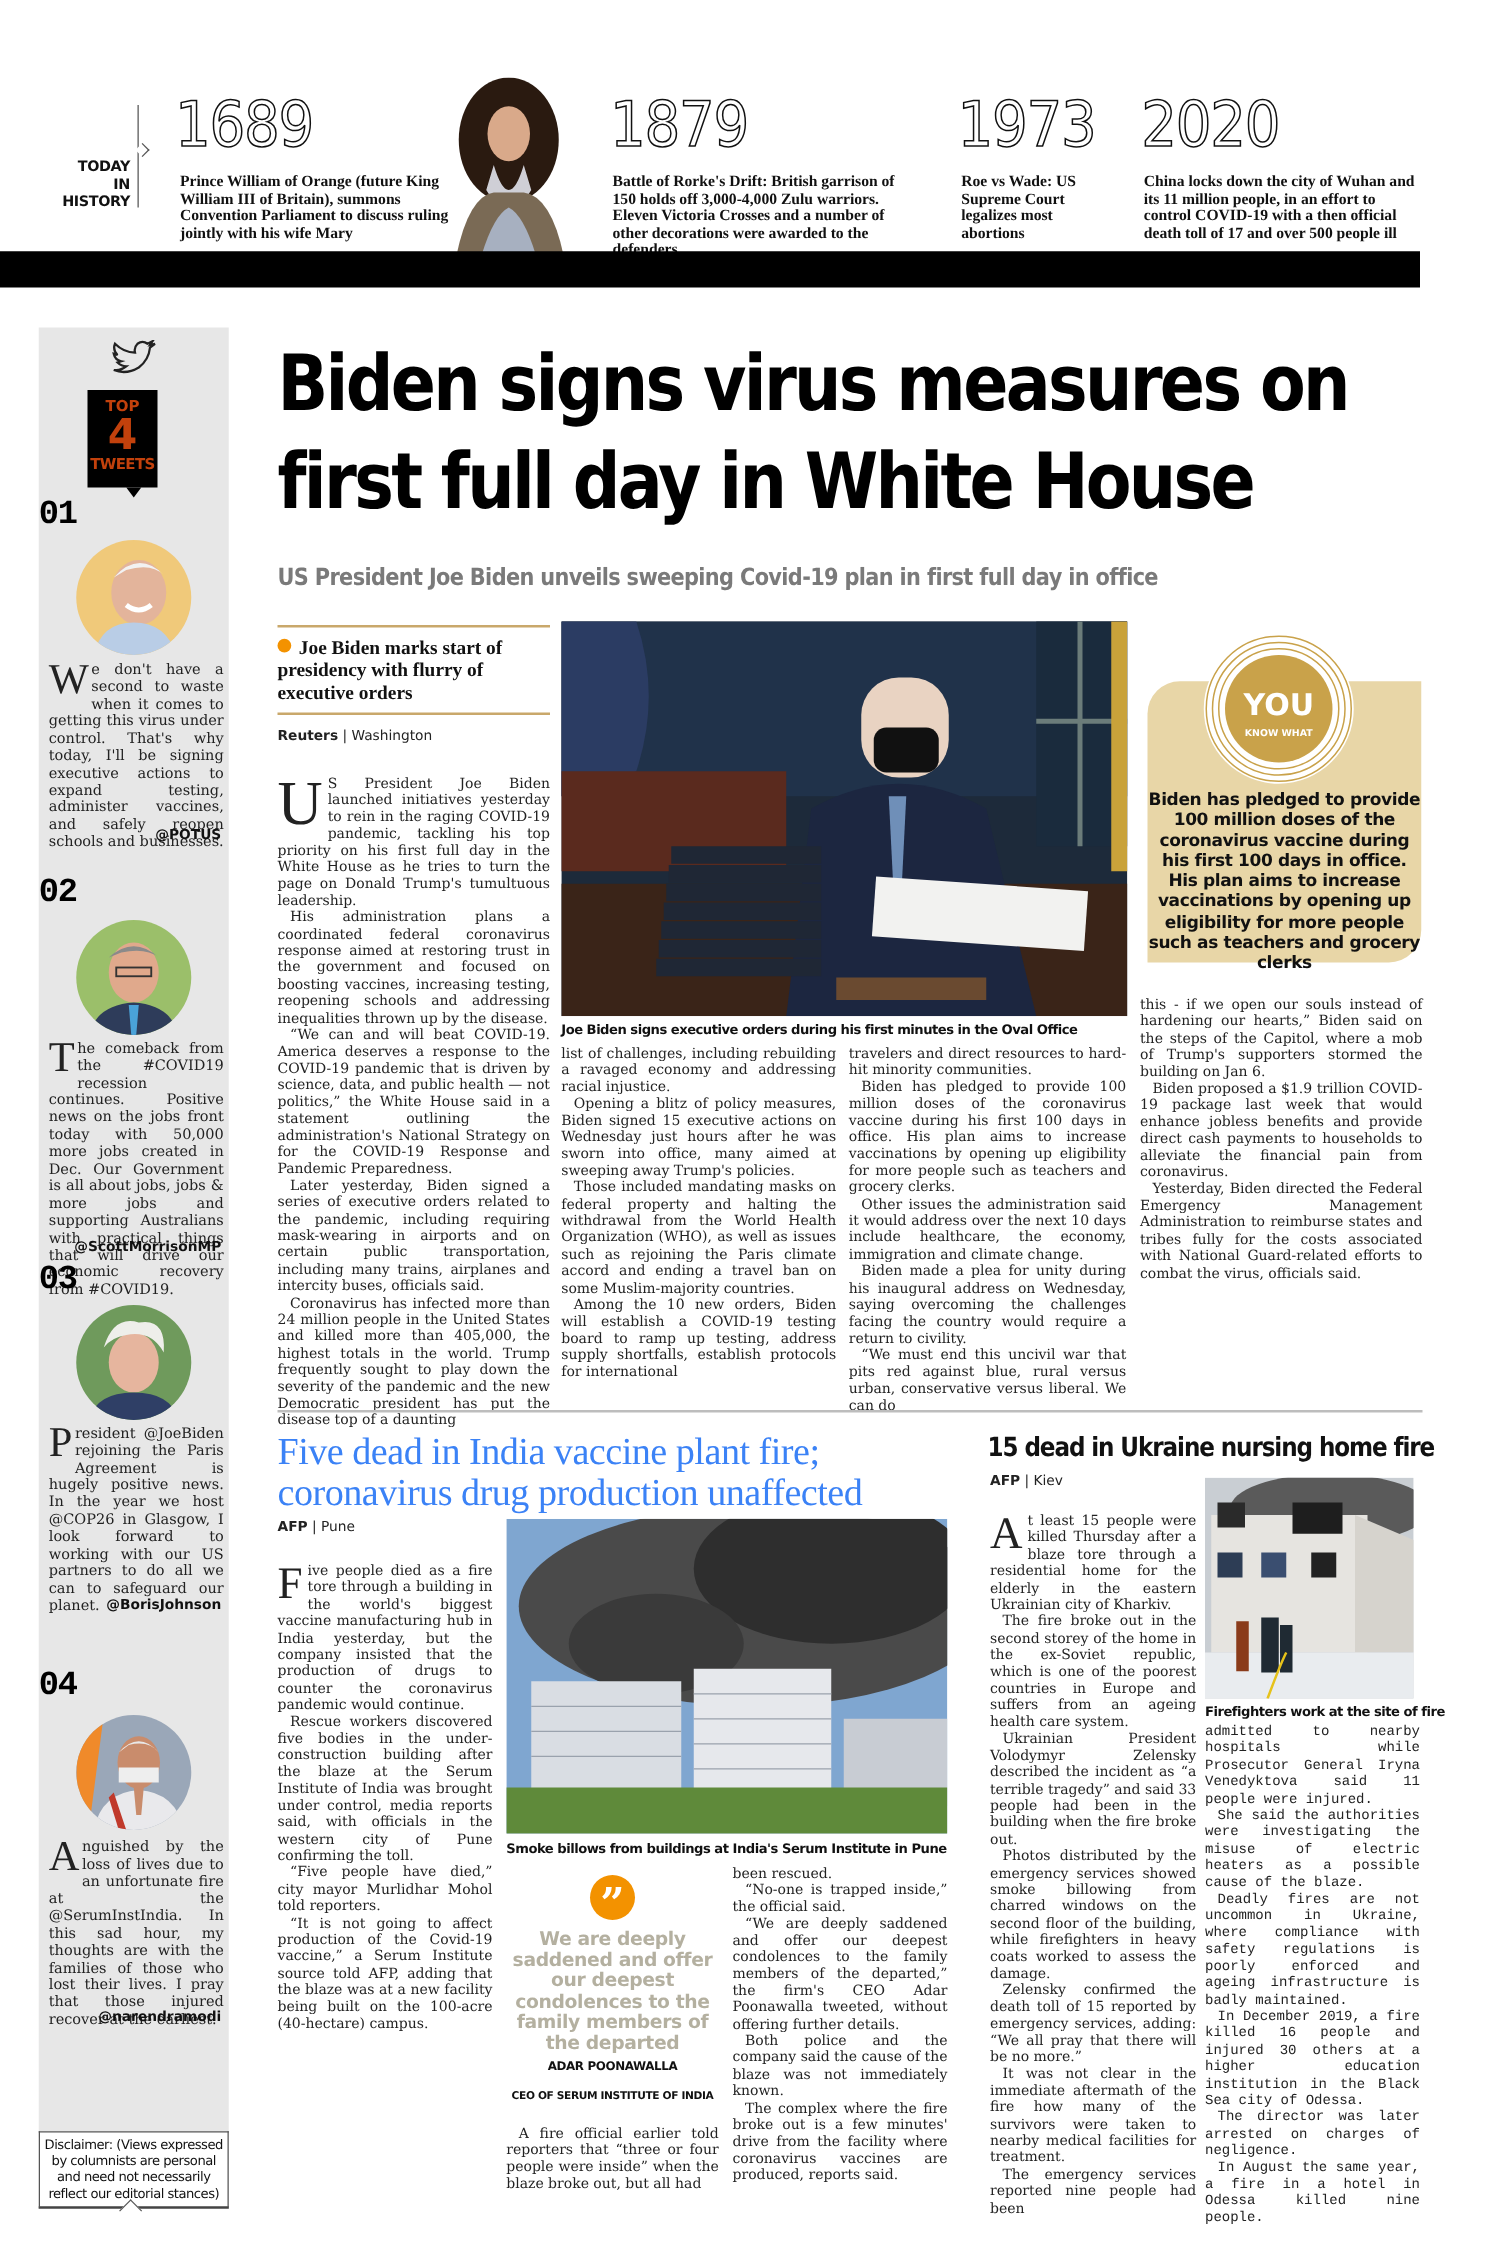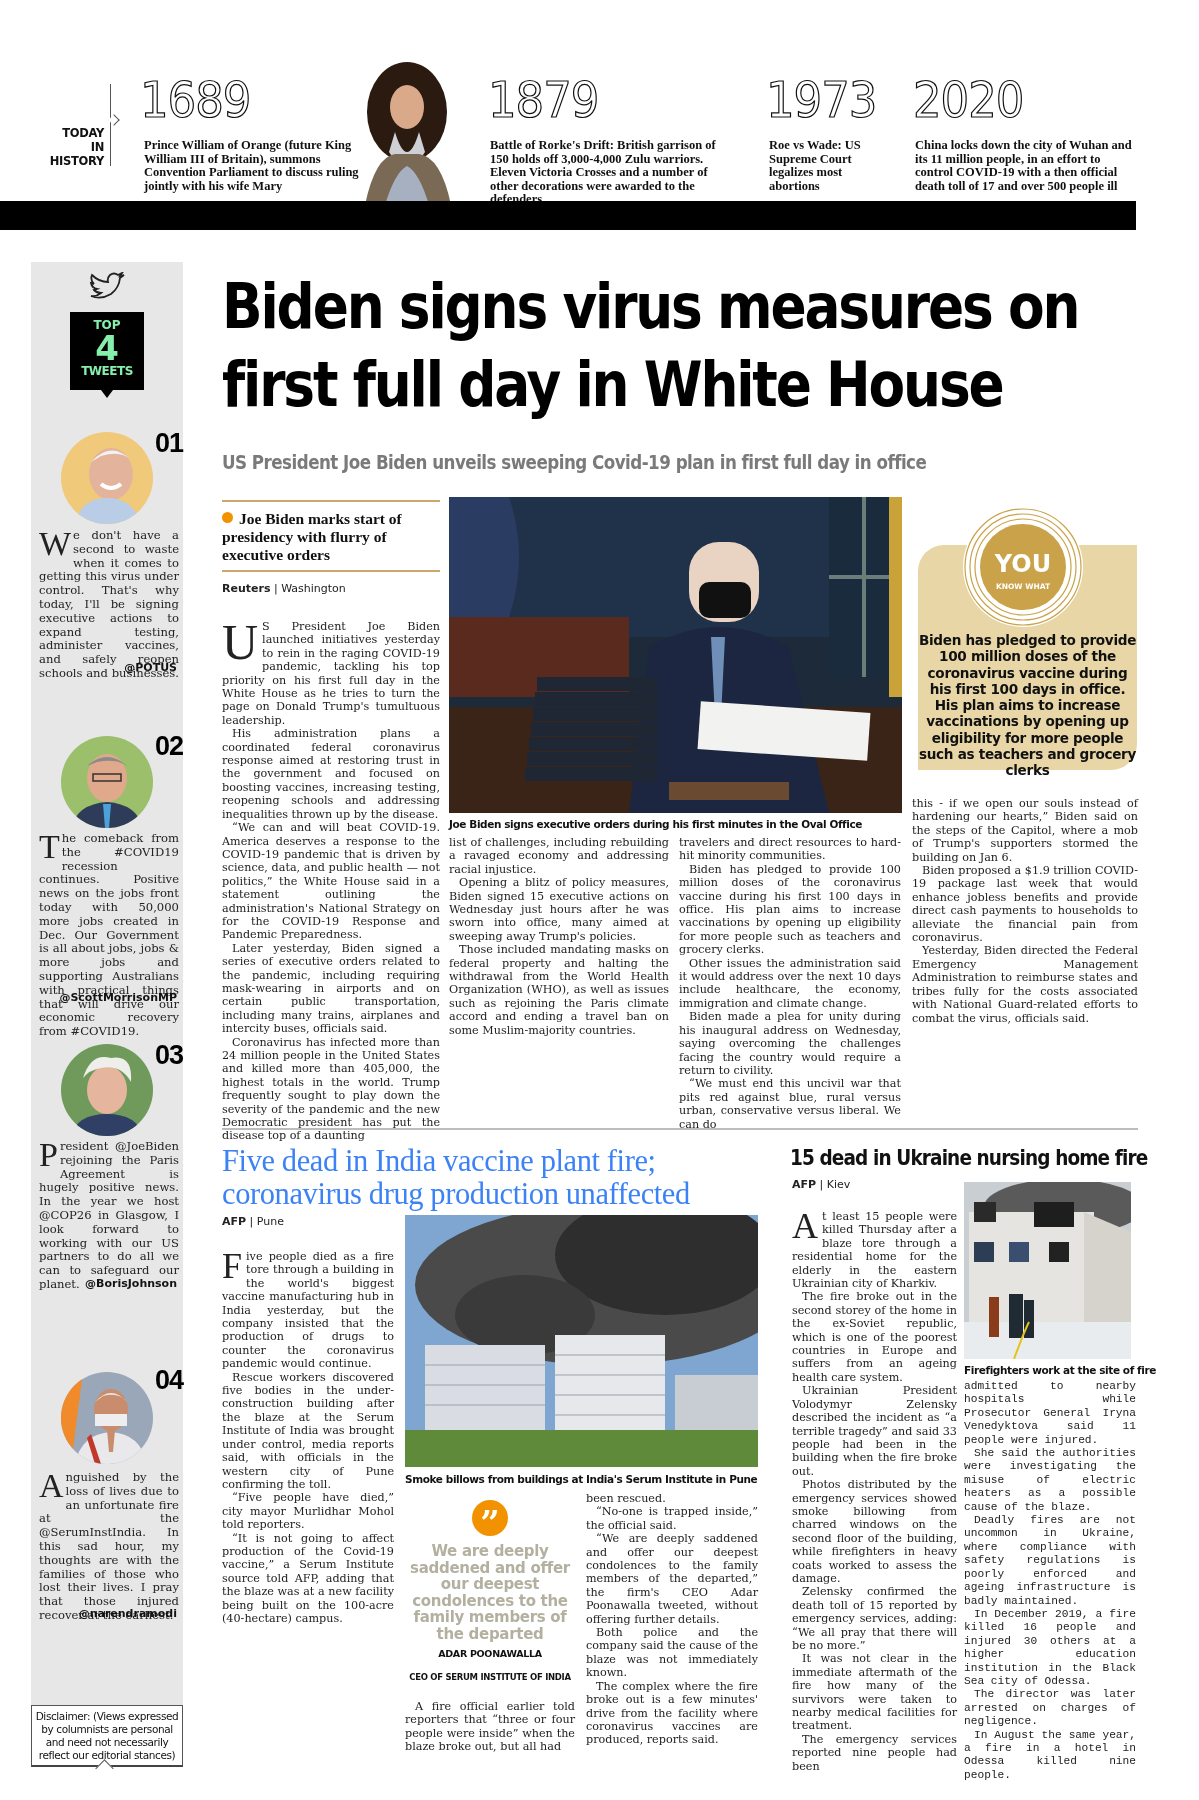--- a/index.html
+++ b/index.html
@@ -11,26 +11,26 @@
   #tih-bracket { left:110px; top:84px; width:10px; height:82px; border-left:1.5px solid #555; }
   #tih-bracket:after { content:""; position:absolute; left:-1px; top:32px; width:7px; height:7px; border-right:1.5px solid #555; border-top:1.5px solid #555; transform:rotate(45deg); background:#fff; }
   .tih-year { font-family:"DejaVu Sans",sans-serif; font-weight:200; font-size:50px; line-height:50px; color:#111; letter-spacing:-1px; -webkit-text-stroke:0; font-stretch:condensed; }
   .tih-year { font-weight:normal; color:#fff; -webkit-text-stroke:1.2px #111; }
   .tih-text { font-family:"Liberation Serif",serif; font-weight:bold; font-size:12.5px; line-height:13.5px; color:#111; }
   #tih-portrait { left:355px; top:62px; width:105px; height:143px; }
   #tih-bar { left:0; top:201px; width:1136px; height:29px; background:#000; }
 
   
   #sidebar { left:31px; top:262px; width:152px; height:1448px; background:#e7e7e7; }
-  .tw-num { width:152px; text-align:right; font-family:Liberation Sans, sans-serif; font-weight:bold; font-size:27px; line-height:30px; color:#000; letter-spacing:-1px;margin-top:31px; }
+  .tw-num { width:152px; text-align:left; font-family:Liberation Mono, monospace; font-weight:bold; font-size:27px; line-height:30px; color:#000; letter-spacing:-1px; }
   .tw-avatar { width:92px; height:92px; border-radius:50%; left:30px; overflow:hidden; }
   .tw-text { left:8px; width:140px; font-family:"DejaVu Serif",serif; font-size:11.6px; line-height:13.8px; text-align:justify; color:#222; }
   .tw-text .drop { float:left; font-size:34px; line-height:28px; margin:1px 2px 0 0; font-family:"Liberation Serif",serif; }
   .tw-handle { right:6px; font-family:"DejaVu Sans",sans-serif; font-weight:bold; font-size:11px; color:#111; text-align:right; }
-  #top4 { left:39px; top:50px; width:74px; height:78px; background:#000; color:#86efac; text-align:center; font-family:"DejaVu Sans",sans-serif; font-weight:bold; }
+  #top4 { left:39px; top:50px; width:56px; height:78px; background:#000; color:#c2410c; text-align:center; font-family:"DejaVu Sans",sans-serif; font-weight:bold; }
   #top4:after { content:""; position:absolute; left:31px; bottom:-8px; border-left:6px solid transparent; border-right:6px solid transparent; border-top:8px solid #000; }
   #disclaimer { left:31px; top:1705px; width:152px; height:62px; border:1px solid #555; border-bottom:2px solid #444; background:#fff; text-align:center; font-family:"DejaVu Sans",sans-serif; font-size:10.5px; line-height:13px; box-sizing:border-box; padding-top:4px; letter-spacing:-0.4px; }
   #disclaimer:after { content:""; position:absolute; left:66px; bottom:-10px; width:12px; height:12px; background:#fff; border-left:1px solid #555; border-top:1px solid #555; transform:rotate(45deg); }
 
   
   #headline { left:222px; top:268px; width:920px; font-family:"DejaVu Sans",sans-serif; font-weight:bold; font-size:62px; line-height:78px; letter-spacing:-2.5px; color:#000; transform:scaleX(0.86); transform-origin:left top; white-space:nowrap; }
   #subhead { left:222px; top:451px; font-family:"DejaVu Sans",sans-serif; font-size:19px; color:#7a7a7a; letter-spacing:-0.6px; transform:scaleX(0.88); transform-origin:left top; white-space:nowrap; font-weight:bold; }
 
   .kicker-box { left:222px; top:500px; width:218px; border-top:2px solid #c9a86b; border-bottom:2px solid #c9a86b; padding:8px 0 6px; }
   .kicker { font-family:"Liberation Serif",serif; font-weight:bold; font-size:15.5px; line-height:18px; }
@@ -200,20 +200,21 @@
       </g>
     <rect x="220" y="285" width="120" height="18" fill="#6a4a30"></rect>
   </svg>
 </div>
 <div class="abs caption" style="left:449px;top:818px;">Joe Biden signs executive orders during his first minutes in the Oval Office</div>
 
 <div class="abs body" style="left:449px;top:836px;width:220px;">
   <p class="first">list of challenges, including rebuilding a ravaged economy and addressing racial injustice.</p>
   <p>Opening a blitz of policy measures, Biden signed 15 executive actions on Wednesday just hours after he was sworn into office, many aimed at sweeping away Trump's policies.</p>
   <p>Those included mandating masks on federal property and halting the withdrawal from the World Health Organization (WHO), as well as issues such as rejoining the Paris climate accord and ending a travel ban on some Muslim-majority countries.</p>
+  <p>Among the 10 new orders, Biden will establish a COVID-19 testing board to ramp up testing, address supply shortfalls, establish protocols for international</p>
 </div>
 <div class="abs body" style="left:679px;top:836px;width:222px;">
   <p class="first">travelers and direct resources to hard-hit minority communities.</p>
   <p>Biden has pledged to provide 100 million doses of the coronavirus vaccine during his first 100 days in office. His plan aims to increase vaccinations by opening up eligibility for more people such as teachers and grocery clerks.</p>
   <p>Other issues the administration said it would address over the next 10 days include healthcare, the economy, immigration and climate change.</p>
   <p>Biden made a plea for unity during his inaugural address on Wednesday, saying overcoming the challenges facing the country would require a return to civility.</p>
   <p>“We must end this uncivil war that pits red against blue, rural versus urban, conservative versus liberal. We can do</p>
 </div>
 
 <div class="abs" id="ykw-box"></div>

